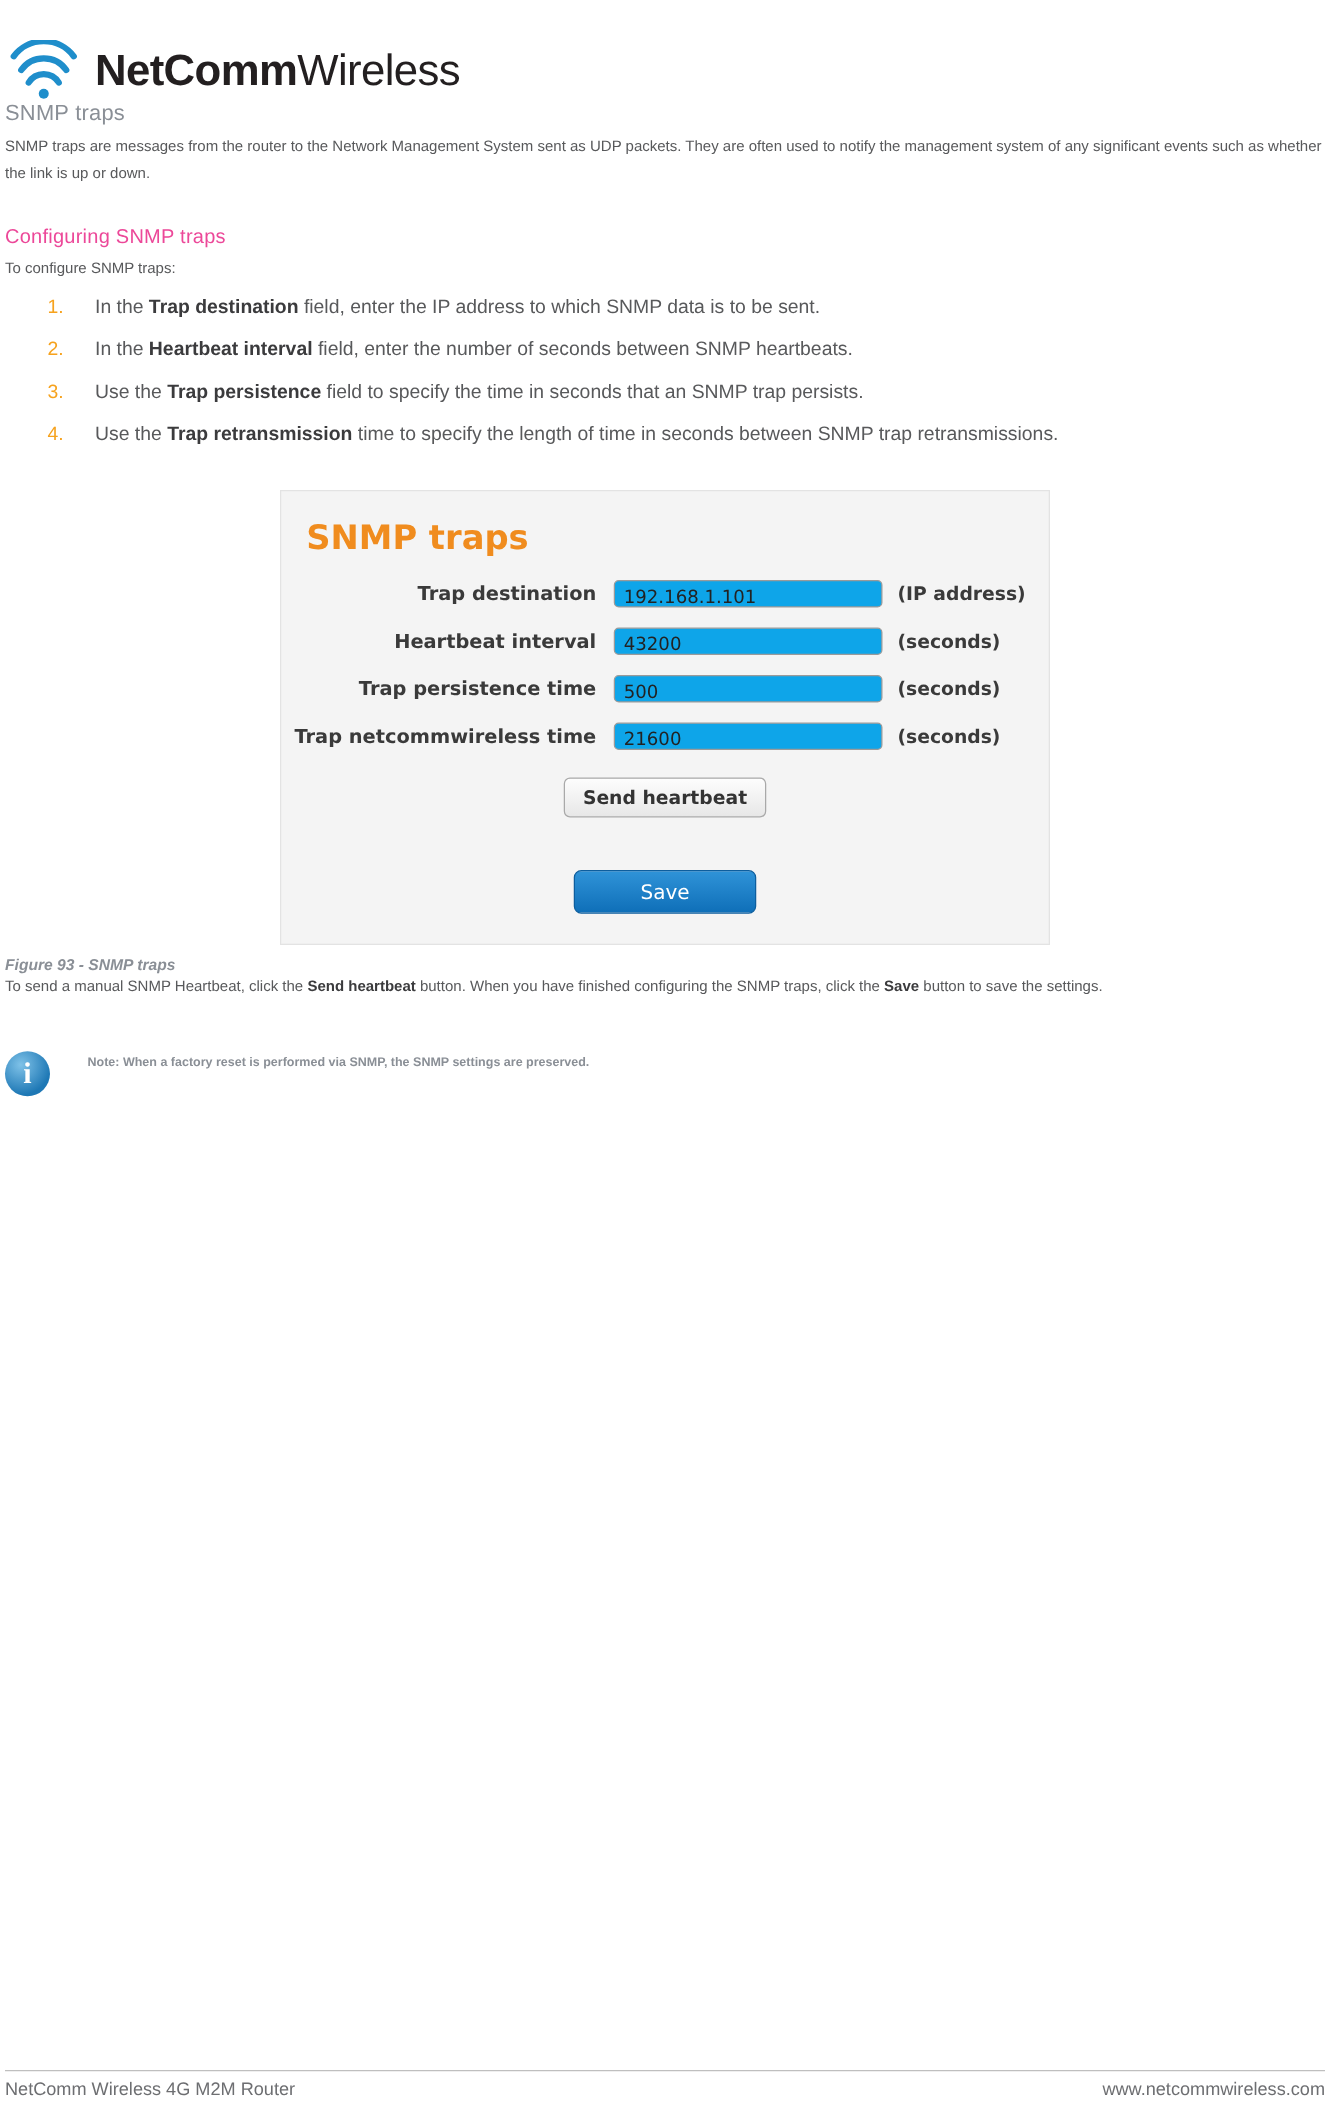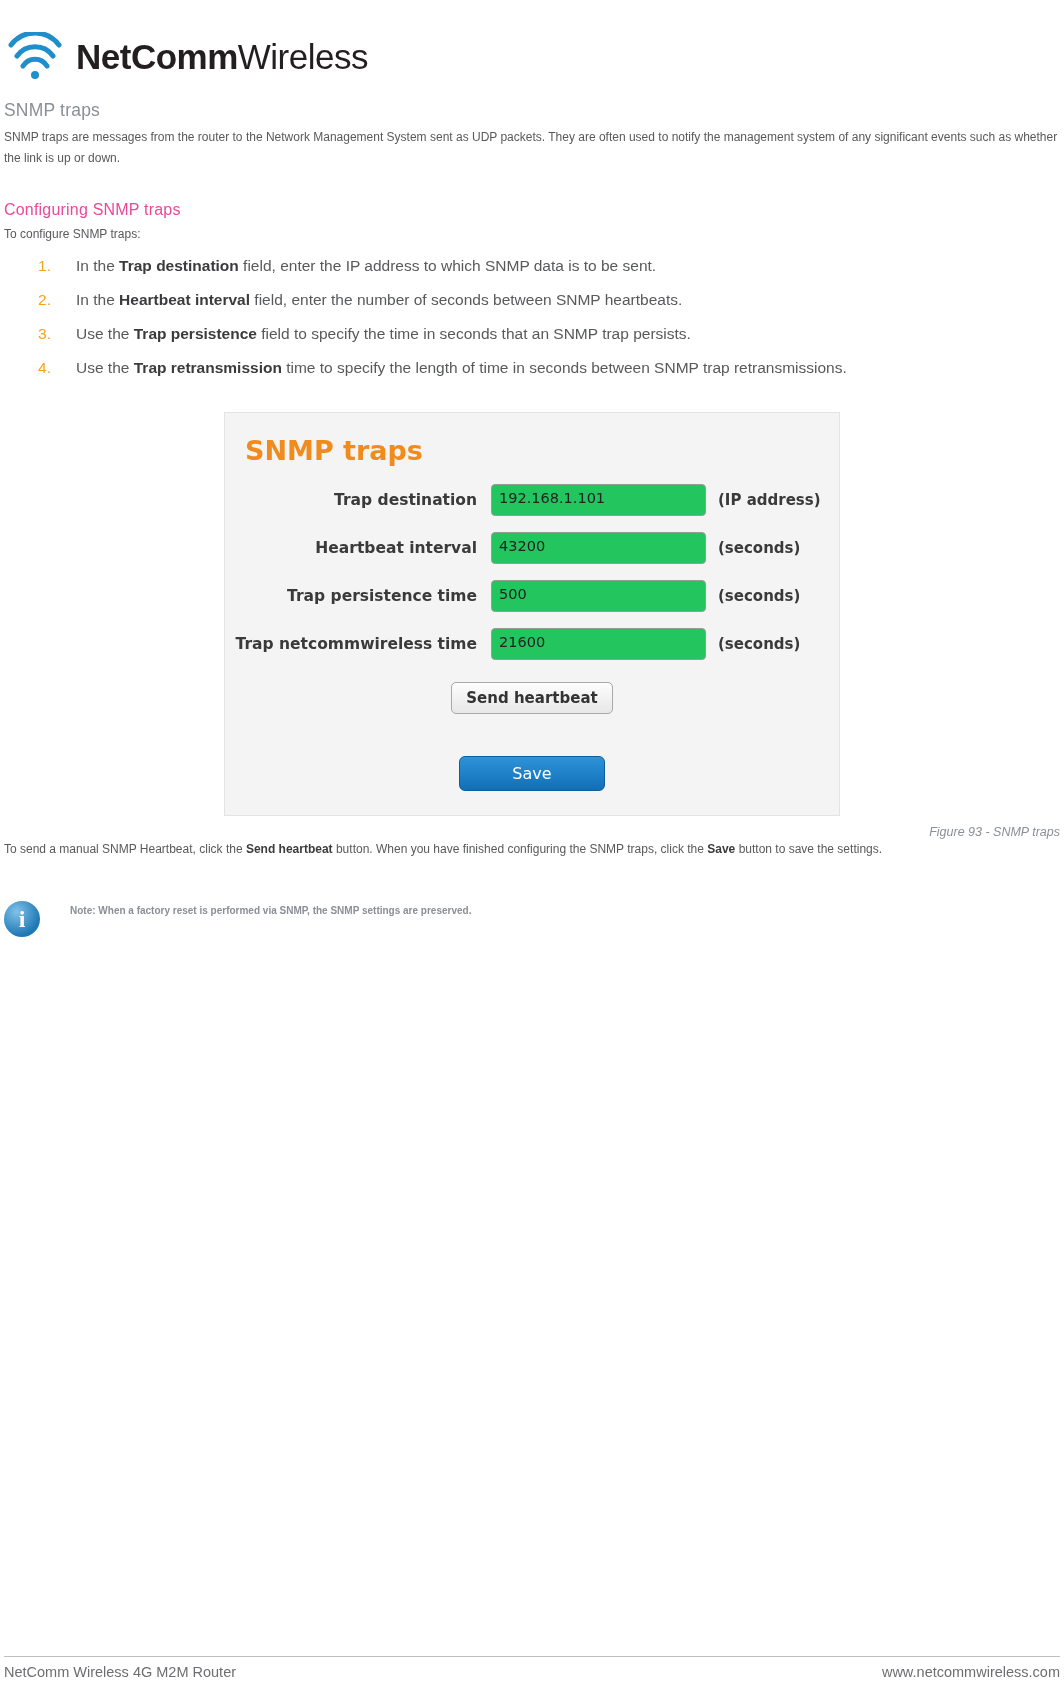--- a/index.html
+++ b/index.html
@@ -54,21 +54,21 @@
   }
   .logo-text .light {
     font-weight: normal;
     color: #231f20;
   }
 
   
   .content {
     position: absolute;
     left: 4px;
-    top: 100px;
+    top: 80px;
     width: 1056px;
   }
   h2.section-title {
     font-size: 17.5px;
     font-weight: normal;
     color: #8a8f96;
     margin: 0 0 6px 0;
     letter-spacing: 0.2px;
   }
   h3.sub-title {
@@ -141,23 +141,23 @@
     text-align: right;
     padding-right: 14px;
     font-size: 15.5px;
     font-weight: bold;
     color: #3a3a3a;
     font-family: "DejaVu Sans", sans-serif;
     box-sizing: border-box;
   }
   .form-input {
     width: 215px;
-    height: 32px;
+    height: 22px;
     line-height: 26px;
-    background: #22c55e;
+    background: #0ea5e9;
     border: 1px solid #9a9a9a;
     border-radius: 4px;
     font-size: 14.5px;
     color: #222222;
     padding: 0 7px;
     box-sizing: border-box;
     font-family: "DejaVu Sans", sans-serif;
   }
   .form-suffix {
     font-size: 15px;
@@ -189,21 +189,22 @@
     padding: 7px 52px;
     font-size: 16px;
     color: #ffffff;
     font-family: "DejaVu Sans", sans-serif;
   }
   .figure-caption {
     margin-top: 9px;
     font-size: 12.5px;
     font-style: italic;
     color: #8a8f96;
-    text-align: right;
+    text-align: left;
+    font-weight: bold;
   }
 
   
   .closing-para {
     margin-top: 30px;
   }
   .note-row {
     display: flex;
     align-items: flex-start;
     margin-top: 40px;

